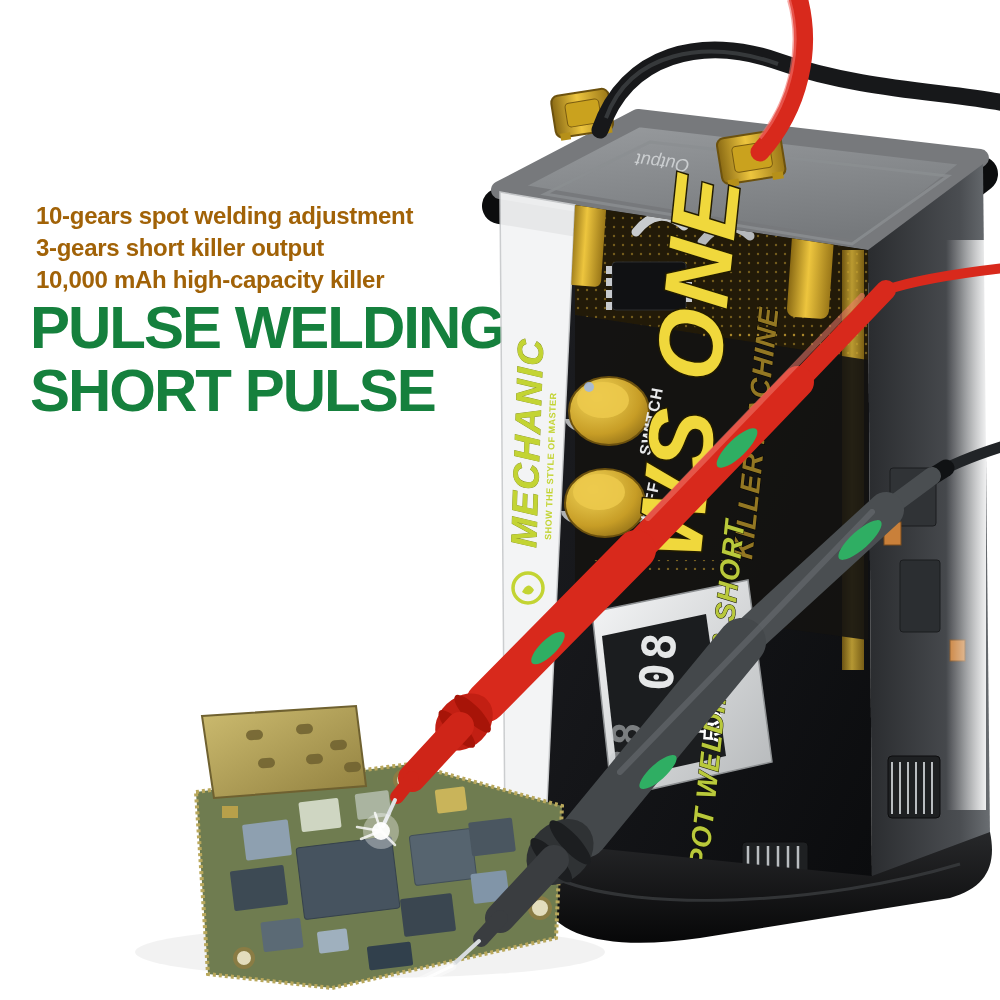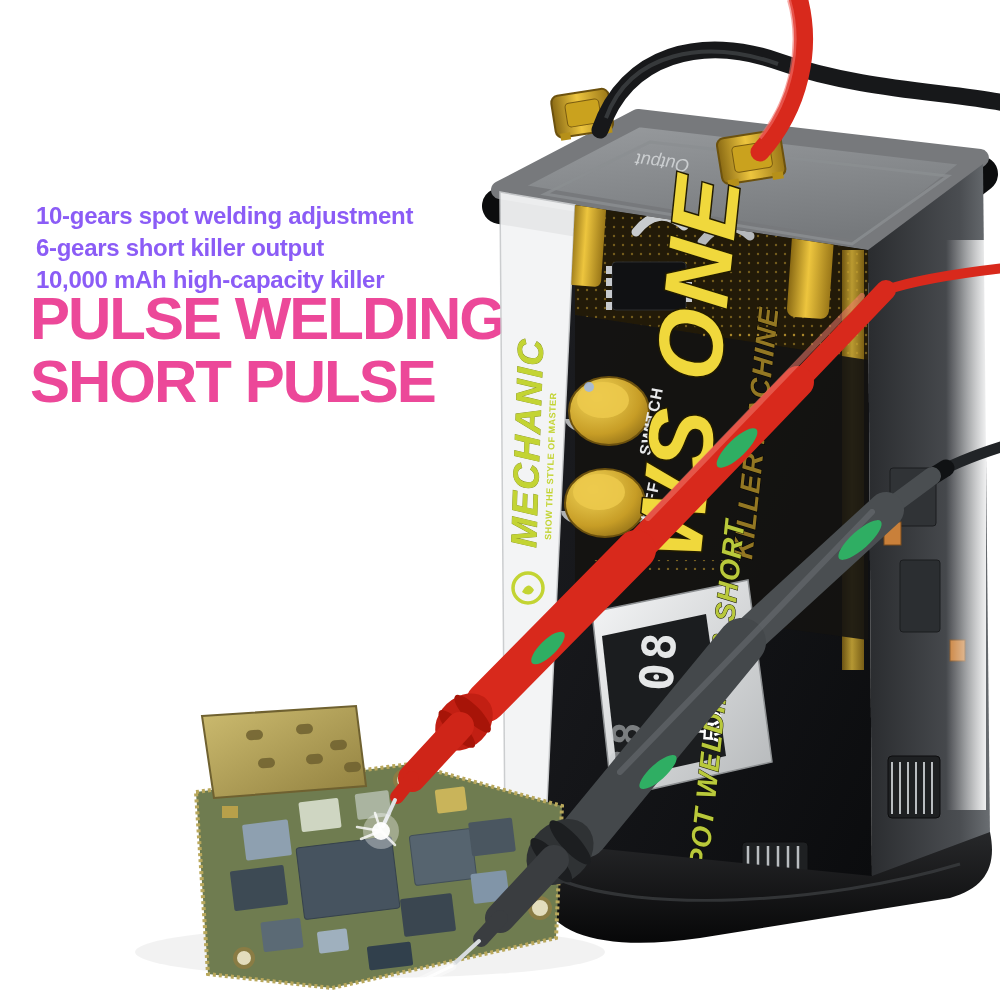--- a/index.html
+++ b/index.html
@@ -1,33 +1,33 @@
 <!DOCTYPE html>
 <html><head>
 <meta charset="utf-8">
 <style>
   html,body{margin:0;padding:0;background:#fff;}
   .stage{position:relative;width:1000px;height:1000px;background:#ffffff;overflow:hidden;
          font-family:"Liberation Sans",sans-serif;}
   .features{position:absolute;left:36px;top:200px;font-size:24px;font-weight:bold;
-            color:#8b5cf6;line-height:32px;letter-spacing:-0.3px;}
-  .headline{position:absolute;left:30px;top:287px;font-size:60px;font-weight:bold;
-            color:#ec4899;line-height:63px;letter-spacing:-2px;margin:0;}
+            color:#a16207;line-height:32px;letter-spacing:-0.3px;}
+  .headline{position:absolute;left:30px;top:296px;font-size:60px;font-weight:bold;
+            color:#15803d;line-height:63px;letter-spacing:-2px;margin:0;}
   .headline span{display:block;}
   svg text{font-family:"Liberation Sans",sans-serif;}
   .seg{font-family:"DejaVu Sans Mono",monospace;font-weight:bold;}
 </style>
 </head>
 <body>
 
 <div class="stage">
 
   <div class="features">
     <div>10-gears spot welding adjustment</div>
-    <div>6-gears short killer output</div>
+    <div>3-gears short killer output</div>
     <div>10,000 mAh high-capacity killer</div>
   </div>
   <h1 class="headline">
     <span>PULSE WELDING</span>
     <span>SHORT PULSE</span>
   </h1>
 
   <svg width="1000" height="1000" viewBox="0 0 1000 1000" style="position:absolute;left:0;top:0;">
     <defs>
       <linearGradient id="lidGrad" x1="0" y1="0" x2="0.3" y2="1">

